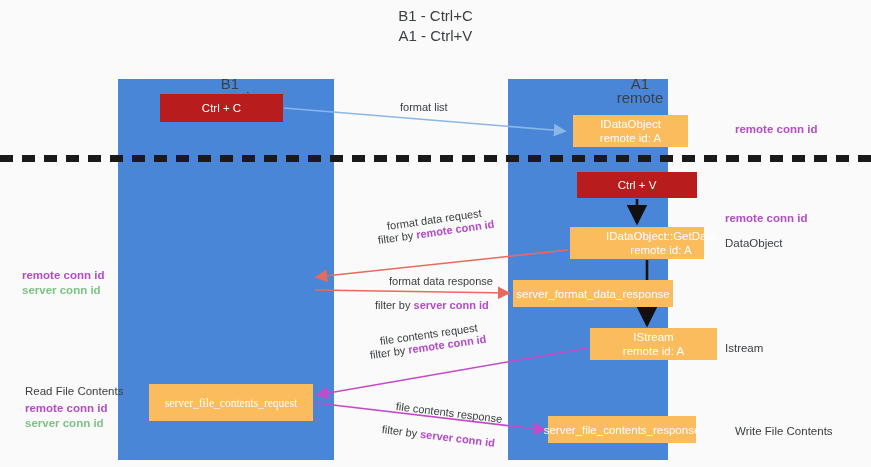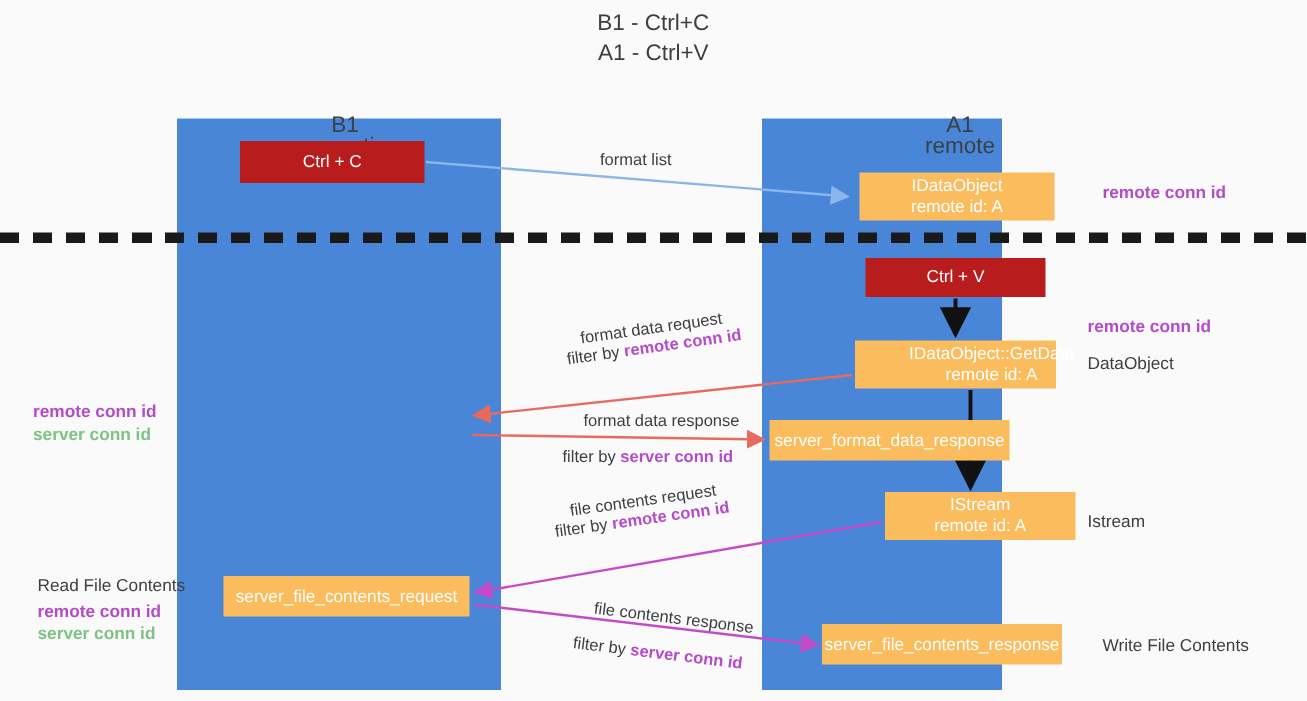--- a/index.html
+++ b/index.html
@@ -70,28 +70,28 @@
     font-size: 11.5px;
     line-height: 14px;
     text-align: center;
     white-space: pre-line;
   }
   .node.green { background: #b91c1c; }
   .node.orange { background: #fbb martin; }
   .node.orange { background: #fbbc5e; }
 
   #n-ctrlc   { left: 160px; top: 94px;  width: 123px; height: 28px; }
-  #n-dataobj { left: 573px; top: 115px; width: 130px; height: 32px; }
+  #n-dataobj { left: 573px; top: 115px; width: 115px; height: 32px; }
   #n-ctrlv   { left: 577px; top: 172px; width: 120px; height: 26px; }
   #n-getdata { left: 570px; top: 227px; width: 134px; height: 32px; padding-left: 48px; }
   #n-sfdreq  { left: 152px; top: 267px; width: 160px; height: 27px; }
   #n-sfdresp { left: 513px; top: 280px; width: 160px; height: 27px; }
   #n-istream { left: 590px; top: 328px; width: 127px; height: 32px; }
-  #n-sfcreq  { left: 149px; top: 384px; width: 164px; height: 27px; }
-  #n-sfcresp { left: 548px; top: 416px; width: 160px; height: 27px; }
+  #n-sfcreq  { left: 149px; top: 384px; width: 164px; height: 37px; font-family: Liberation Serif, serif; }
+  #n-sfcresp { left: 548px; top: 416px; width: 148px; height: 27px; }
 
   
   .side {
     position: absolute;
     font-size: 11.5px;
     line-height: 15px;
     color: #3c4043;
   }
   .c-remote { color: #b44bc8; font-weight: bold; }
   .c-server { color: #7dc383; font-weight: bold; }

